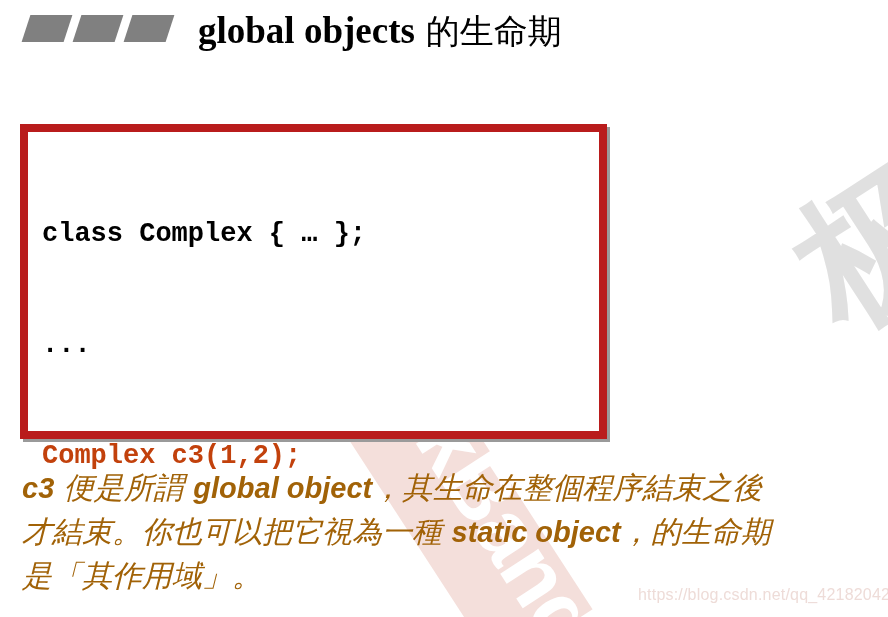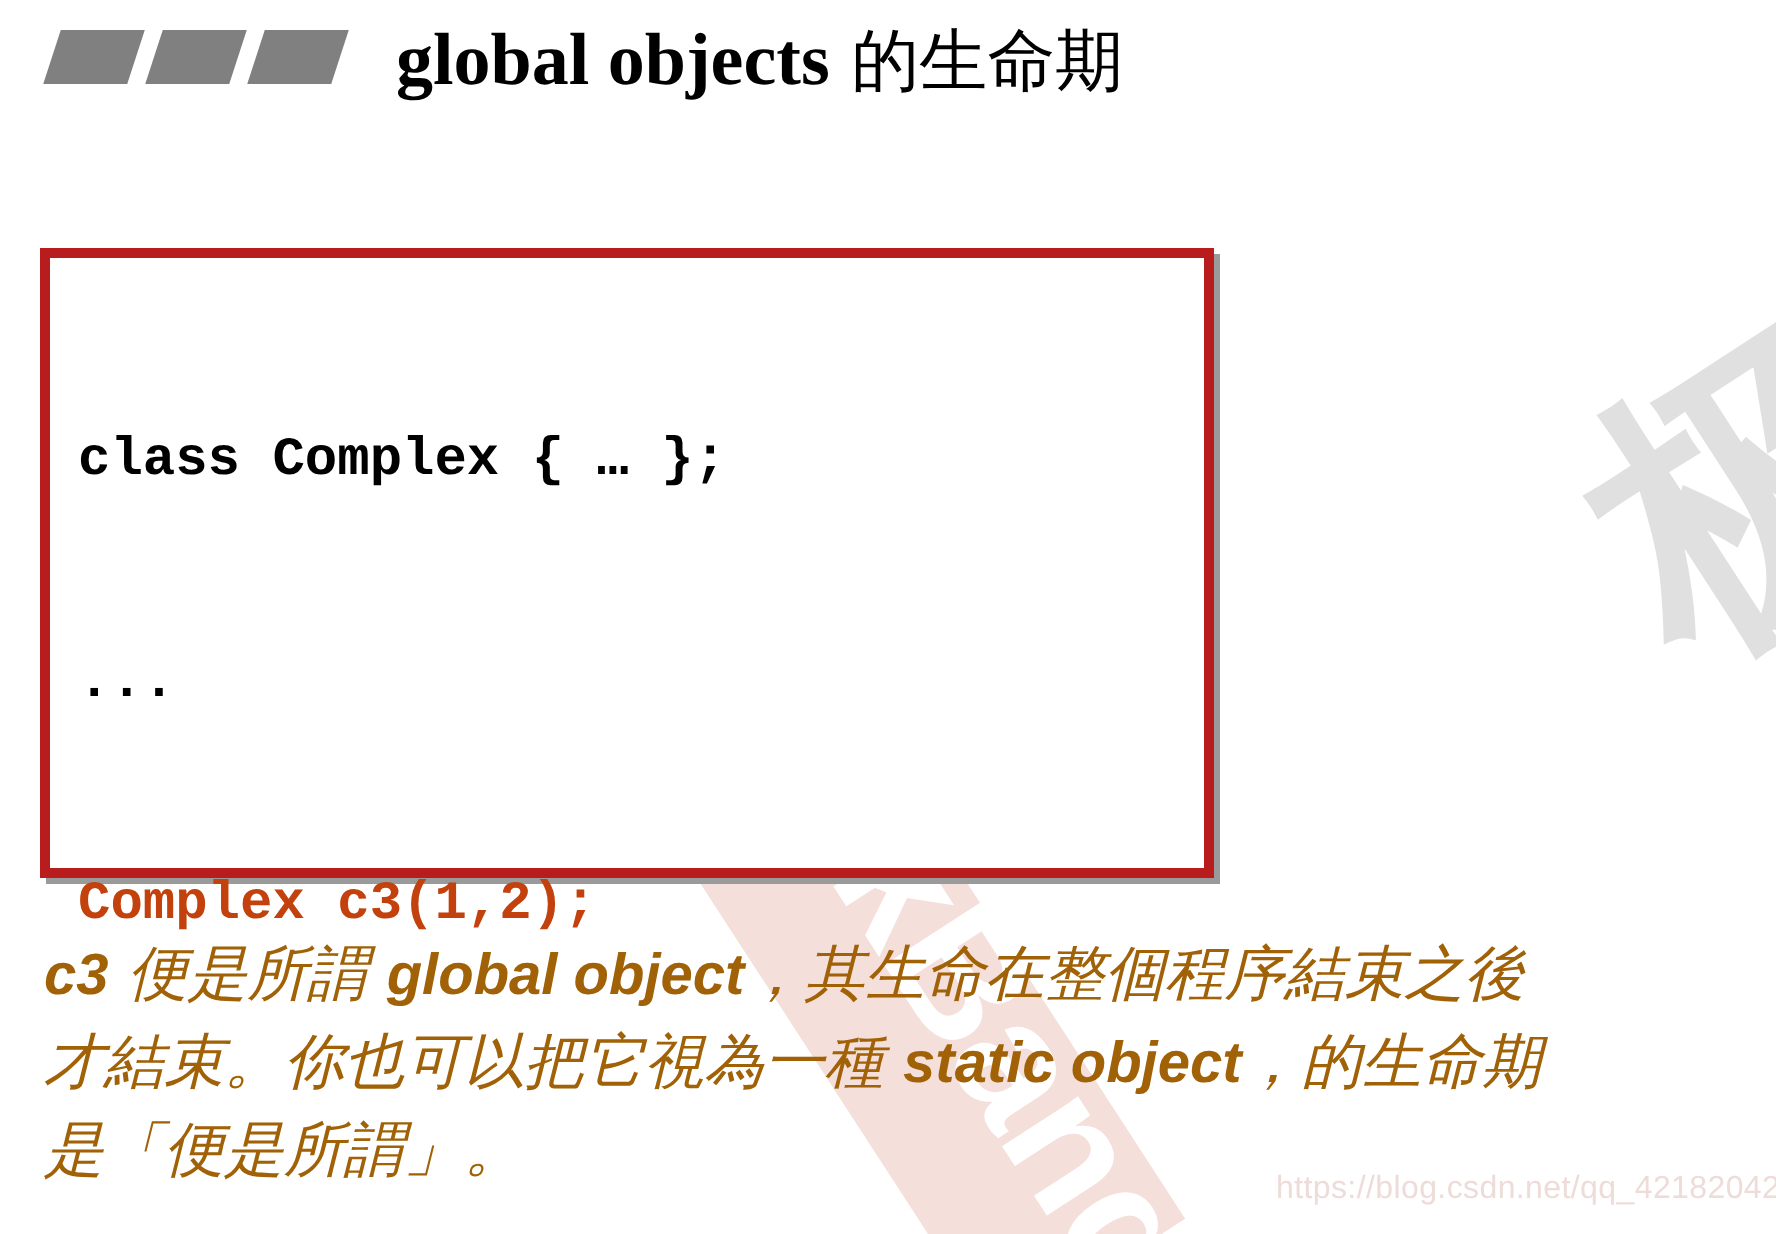--- a/index.html
+++ b/index.html
@@ -112,21 +112,21 @@
   }
 
   
   .code-box {
     position: absolute;
     left: 20px;
     top: 124px;
     width: 587px;
     height: 315px;
     background: #ffffff;
-    border: 5px solid #b91c1c;
+    border: 8px solid #b91c1c;
     box-shadow: 3px 3px 0 0 #9a9a9a;
     box-sizing: border-box;
     z-index: 3;
   }
   .code-inner {
     padding: 10px 0 0 14px;
     font-family: "Liberation Mono", "DejaVu Sans Mono", monospace;
     font-weight: bold;
     font-size: 27px;
     line-height: 37px;
@@ -187,16 +187,16 @@
       
       
       
       
     </div>
   </div>
 
   <div class="body-text">
     <div class="body-line"><span class="en-b">c3</span><span> 便是所謂 </span><span class="en-b">global object</span><span>，其生命在整個程序結束之後</span></div>
     <div class="body-line"><span>才結束。你也可以把它視為一種 </span><span class="en-b">static object</span><span>，的生命期</span></div>
-    <div class="body-line"><span>是「便是所謂」。</span></div>
+    <div class="body-line"><span>是「其作用域」。</span></div>
   </div>
 
 </div>
 
 </body></html>

